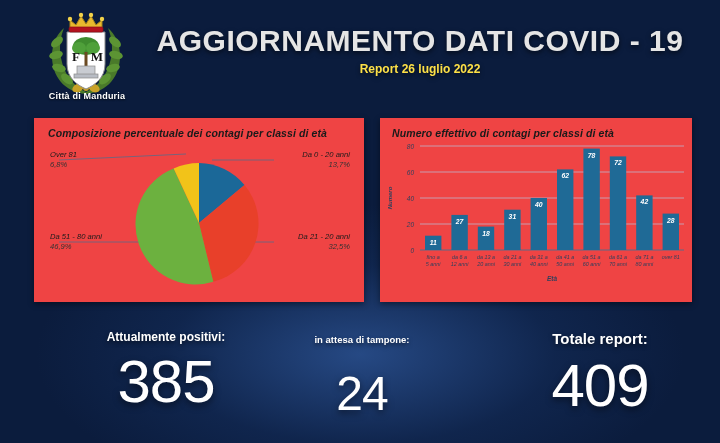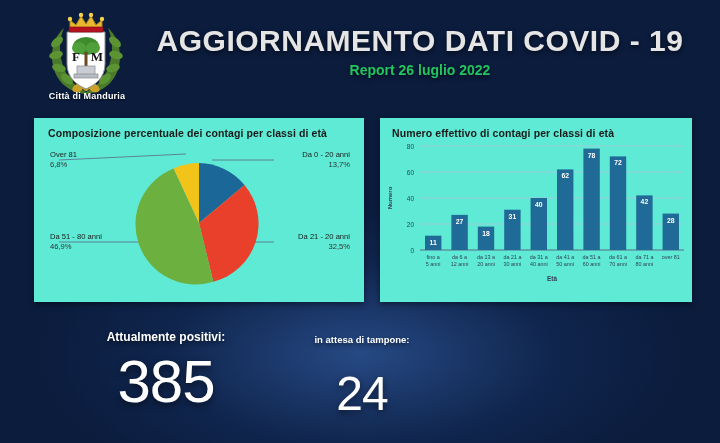--- a/index.html
+++ b/index.html
@@ -29,28 +29,29 @@
     color:#fff; font-size:9px; font-weight:bold; letter-spacing:.2px;
     text-shadow:0 1px 2px rgba(0,0,0,.7);
   }
   .title {
     position:absolute; left:140px; top:24px; width:560px; text-align:center;
     color:#e5e5e5; font-size:30px; font-weight:bold; letter-spacing:.5px;
     text-shadow:0 2px 5px rgba(0,0,0,.6);
   }
   .subtitle {
     position:absolute; left:140px; top:62px; width:560px; text-align:center;
-    color:#22c55e; font-size:14px; font-weight:bold;
+    color:#fde047; font-size:12px; font-weight:bold;
     text-shadow:0 2px 4px rgba(0,0,0,.6);
   }
 
   
   .panel {
-    position:absolute; background:#5eead4;
+    position:absolute; background:#ef4444;
     box-shadow:0 2px 6px rgba(0,0,0,.45);
+    font-style:italic;
   }
   #pie-panel { left:34px;  top:118px; width:330px; height:184px; }
   #bar-panel { left:380px; top:118px; width:312px; height:184px;padding-left:24px; }
   .panel-title {
     position:absolute; left:14px; top:9px;
     font-size:10.5px; font-weight:bold; color:#1a1a1a; letter-spacing:.1px;
   }
   #bar-panel .panel-title { left:12px; }
 
   
@@ -253,14 +254,18 @@
   </div>
 
   <div class="stat" id="stat-isolamento">
     <div class="lab">
       <br>
       <span>in attesa di tampone:</span>
     </div>
     <div class="val">24</div>
   </div>
 
+  <div class="stat" id="stat-totale">
+    <div class="lab">Totale report:</div>
+    <div class="val">409</div>
+  </div>
 
 </div>
 
 </body></html>

